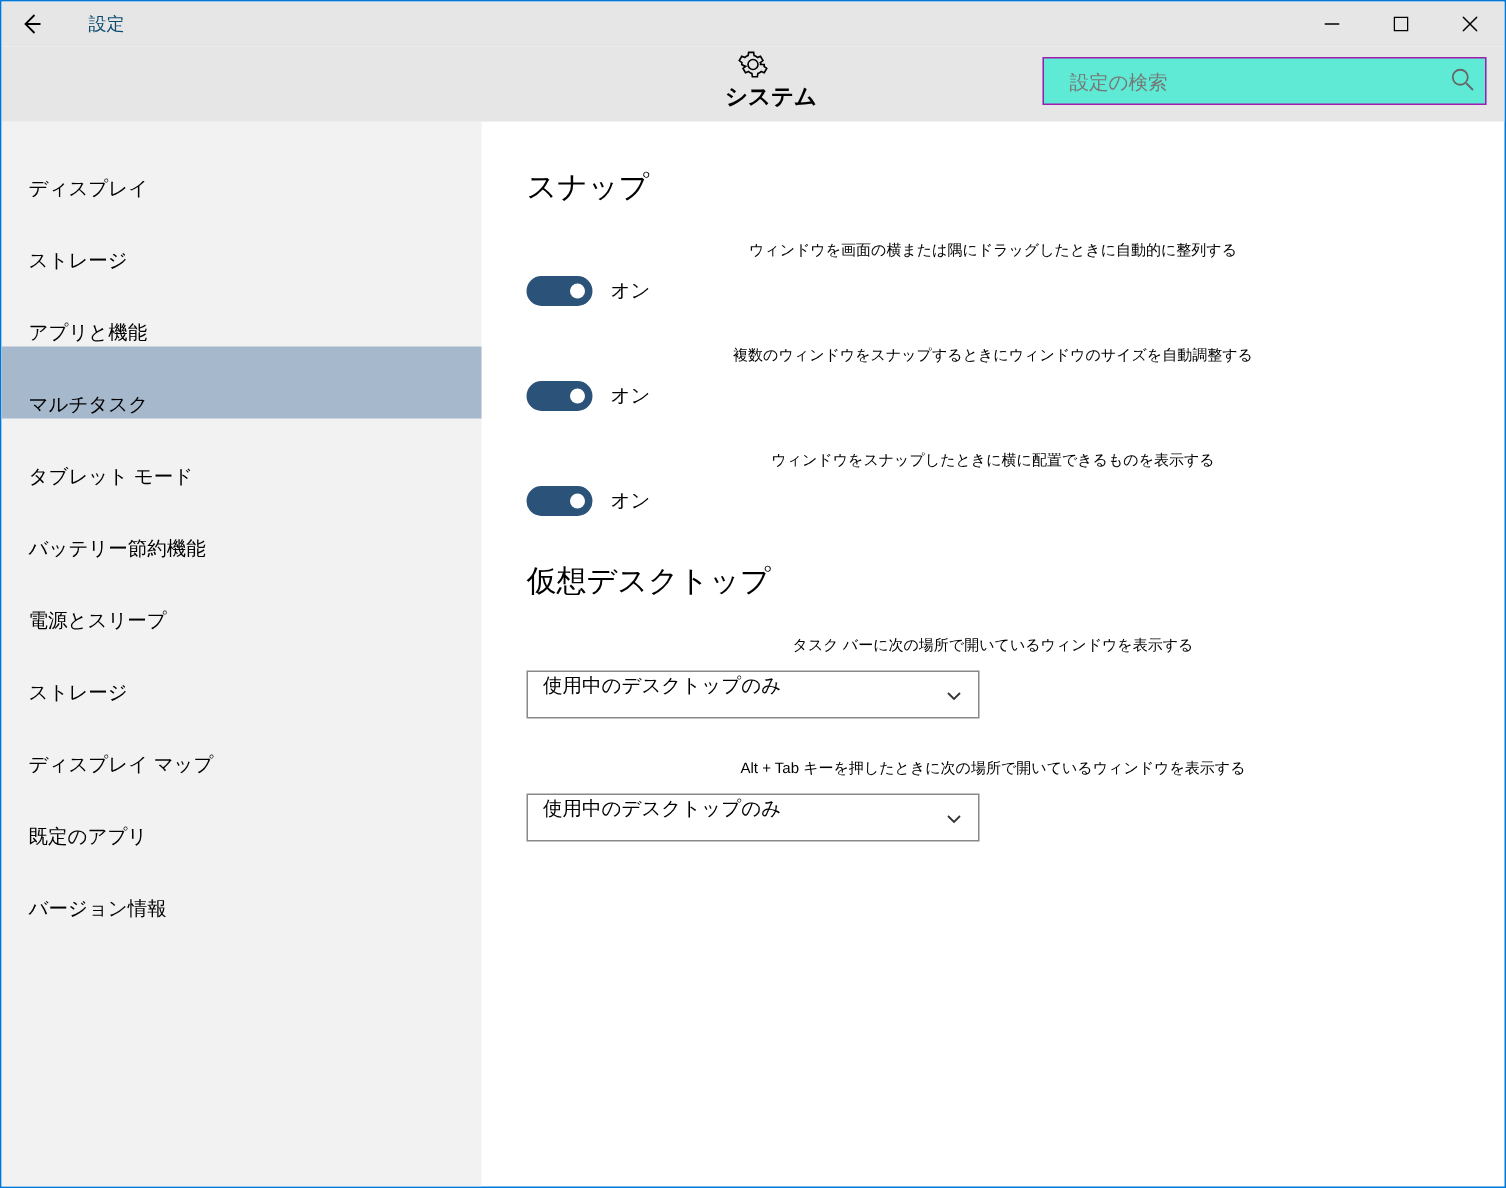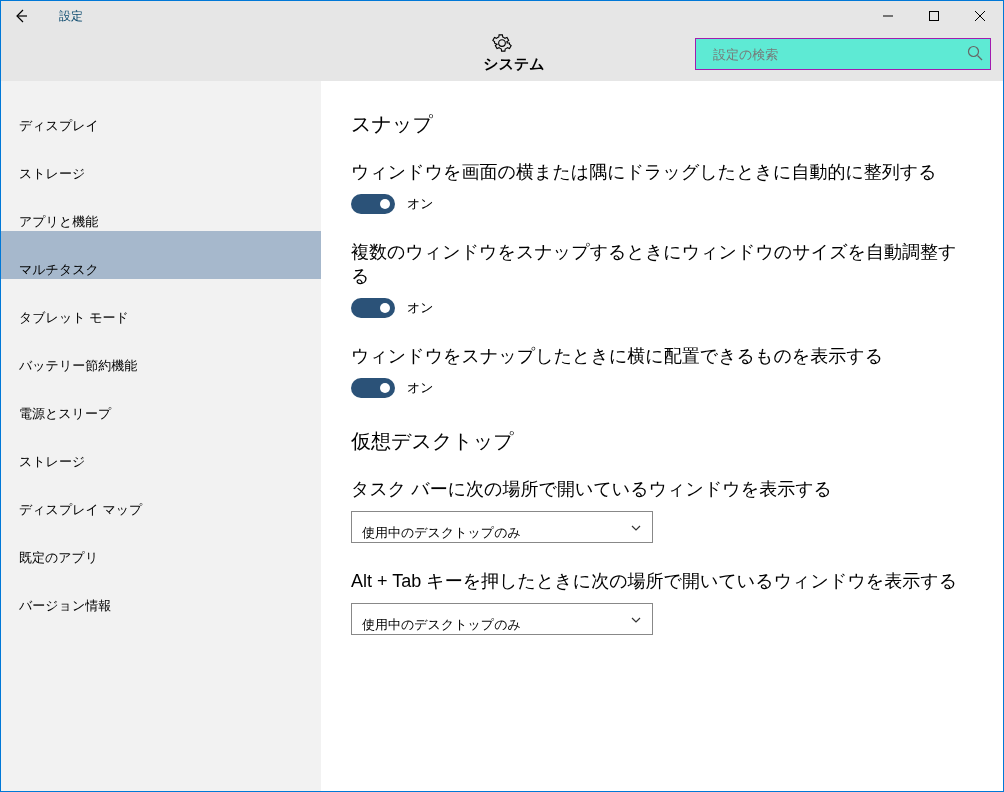--- a/index.html
+++ b/index.html
@@ -117,22 +117,23 @@
     overflow-y: auto;
   }
   .content h2 {
     font-size: 20px;
     font-weight: 400;
     margin-bottom: 22px;
     margin-top: 6px;
   }
   .setting-block { margin-bottom: 26px; }
   .setting-label {
-    font-size: 18px;
+    font-size: 10px;
     margin-bottom: 10px;
+    text-align: center;
   }
   .toggle-row { display: flex; align-items: center; }
   .toggle {
     width: 44px;
     height: 20px;
     border-radius: 10px;
     background: #2b5278;
     position: relative;
     cursor: pointer;
     flex: 0 0 44px;
@@ -150,21 +151,21 @@
     margin-left: 12px;
     font-size: 13px;
   }
   .content h2.second { margin-top: 30px; }
   .dropdown {
     width: 302px;
     height: 32px;
     border: 1px solid #888;
     background: #fff;
     display: flex;
-    align-items: flex-end;
+    align-items: flex-start;
     padding: 0 10px;
     position: relative;
     cursor: pointer;
     font-size: 13px;
   }
   .dropdown .chev {
     position: absolute;
     right: 10px;
     top: 10px;
   }

